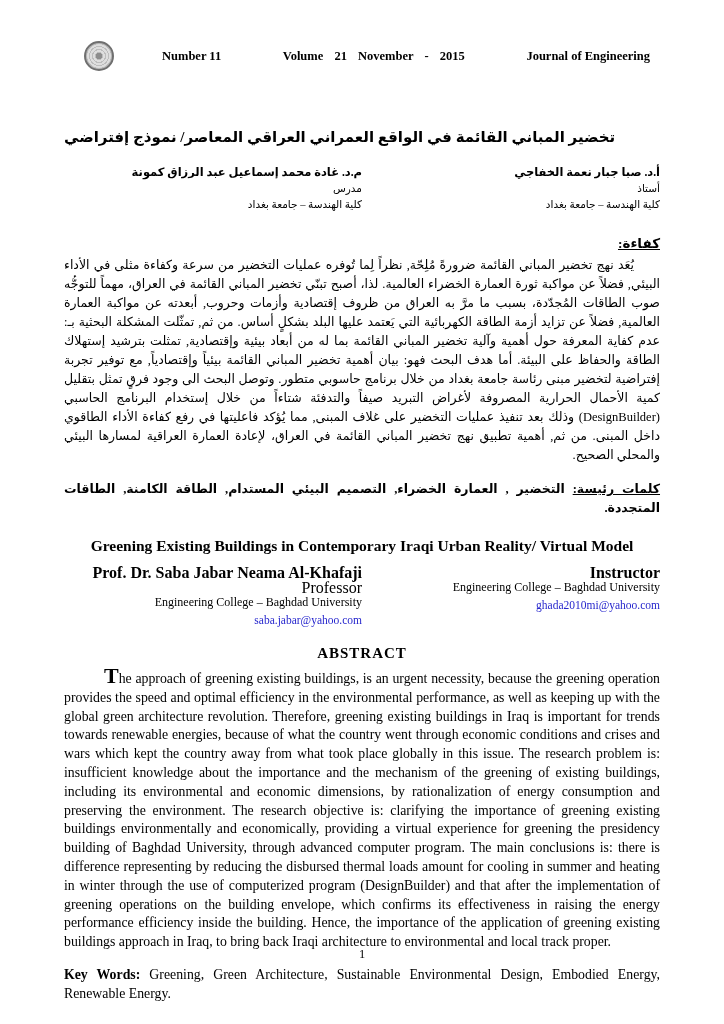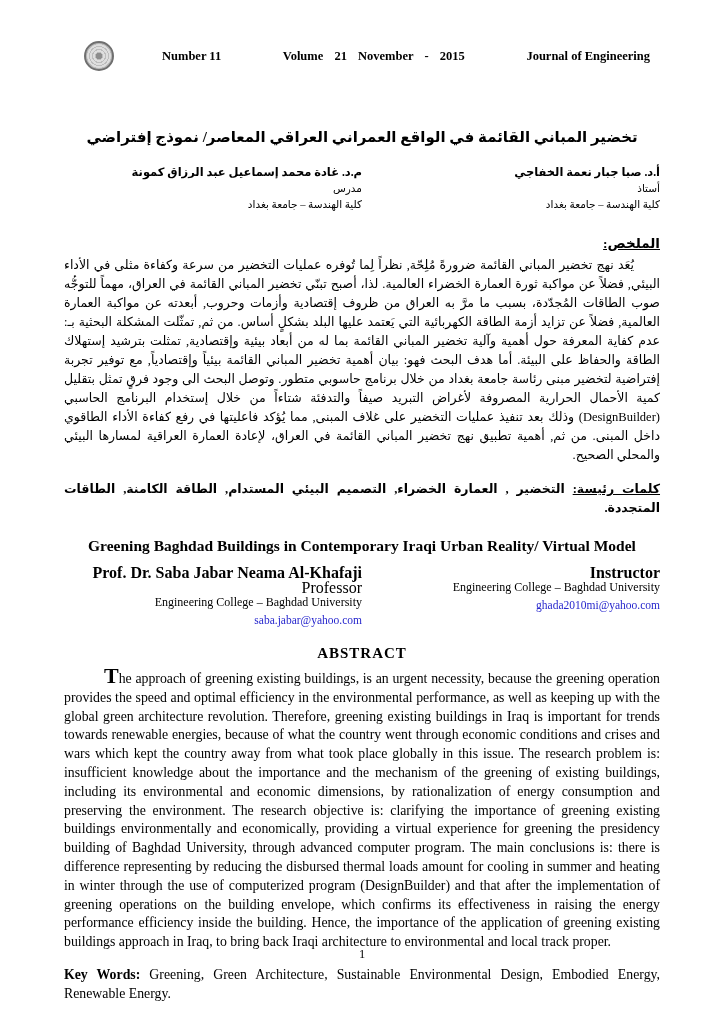--- a/index.html
+++ b/index.html
@@ -41,21 +41,21 @@
     font-weight: bold;
     font-size: 12.5px;
     margin: 0 10px 0 48px;
   }
   .header-volume { word-spacing: 8px; }
 
   
   .ar { direction: rtl; unicode-bidi: embed; }
   .ar-title {
     margin-top: 56px;
-    text-align: center;
+    text-align: left;
     font-weight: bold;
     font-size: 15px;
     line-height: 22px;
   }
   .authors-row {
     display: flex;
     margin-top: 16px;
   }
   .authors-row.ar { direction: rtl; }
   .author-col { flex: 1; text-align: right; }
@@ -165,26 +165,26 @@
       <div class="a-role">أستاذ</div>
       <div class="a-affil">كلية الهندسة – جامعة بغداد</div>
     </div>
     <div class="author-col">
       <div class="a-name">م.د. غادة محمد إسماعيل عبد الرزاق كمونة</div>
       <div class="a-role">مدرس</div>
       <div class="a-affil">كلية الهندسة – جامعة بغداد</div>
     </div>
   </div>
 
-  <div class="ar-abstract-heading ar">الملخص:</div>
+  <div class="ar-abstract-heading ar">كفاءة:</div>
   <p class="ar-abstract ar">يُعَد نهج تخضير المباني القائمة ضرورةً مُلِحّة, نظراً لِما تُوفره عمليات التخضير من سرعة وكفاءة مثلى في الأداء البيئي, فضلاً عن مواكبة ثورة العمارة الخضراء العالمية. لذا، أصبح تبنّي تخضير المباني القائمة في العراق، مهماً للتوجُّه صوب الطاقات المُجدّدة، بسبب ما مرَّ به العراق من ظروف إقتصادية وأزمات وحروب, أبعدته عن مواكبة العمارة العالمية, فضلاً عن تزايد أزمة الطاقة الكهربائية التي يَعتمد عليها البلد بشكلٍ أساس. من ثم, تمثّلت المشكلة البحثية بـ: عدم كفاية المعرفة حول أهمية وآلية تخضير المباني القائمة بما له من أبعاد بيئية وإقتصادية, تمثلت بترشيد إستهلاك الطاقة والحفاظ على البيئة. أما هدف البحث فهو: بيان أهمية تخضير المباني القائمة بيئياً وإقتصادياً, مع توفير تجربة إفتراضية لتخضير مبنى رئاسة جامعة بغداد من خلال برنامج حاسوبي متطور. وتوصل البحث الى وجود فرقٍ تمثل بتقليل كمية الأحمال الحرارية المصروفة لأغراض التبريد صيفاً والتدفئة شتاءاً من خلال إستخدام البرنامج الحاسبي (DesignBuilder) وذلك بعد تنفيذ عمليات التخضير على غلاف المبنى, مما يُؤكد فاعليتها في رفع كفاءة الأداء الطاقوي داخل المبنى. من ثم, أهمية تطبيق نهج تخضير المباني القائمة في العراق، لإعادة العمارة العراقية لمسارها البيئي والمحلي الصحيح.</p>
 
   <p class="ar-keywords ar"><span class="kw-label">كلمات رئيسة:</span><span> التخضير , العمارة الخضراء, التصميم البيئي المستدام, الطاقة الكامنة, الطاقات المتجددة.</span></p>
 
-  <div class="en-title">Greening Baghdad Buildings in Contemporary Iraqi Urban Reality/ Virtual Model</div>
+  <div class="en-title">Greening Existing Buildings in Contemporary Iraqi Urban Reality/ Virtual Model</div>
 
   <div class="authors-row en">
     <div class="author-col">
       <div class="a-name">Prof. Dr. Saba Jabar Neama Al-Khafaji</div>
       <div class="a-role">Professor</div>
       <div class="a-affil">Engineering College – Baghdad University</div>
       <a class="a-email">saba.jabar@yahoo.com</a>
     </div>
     <div class="author-col">
       <div class="a-role bold">Instructor</div>

